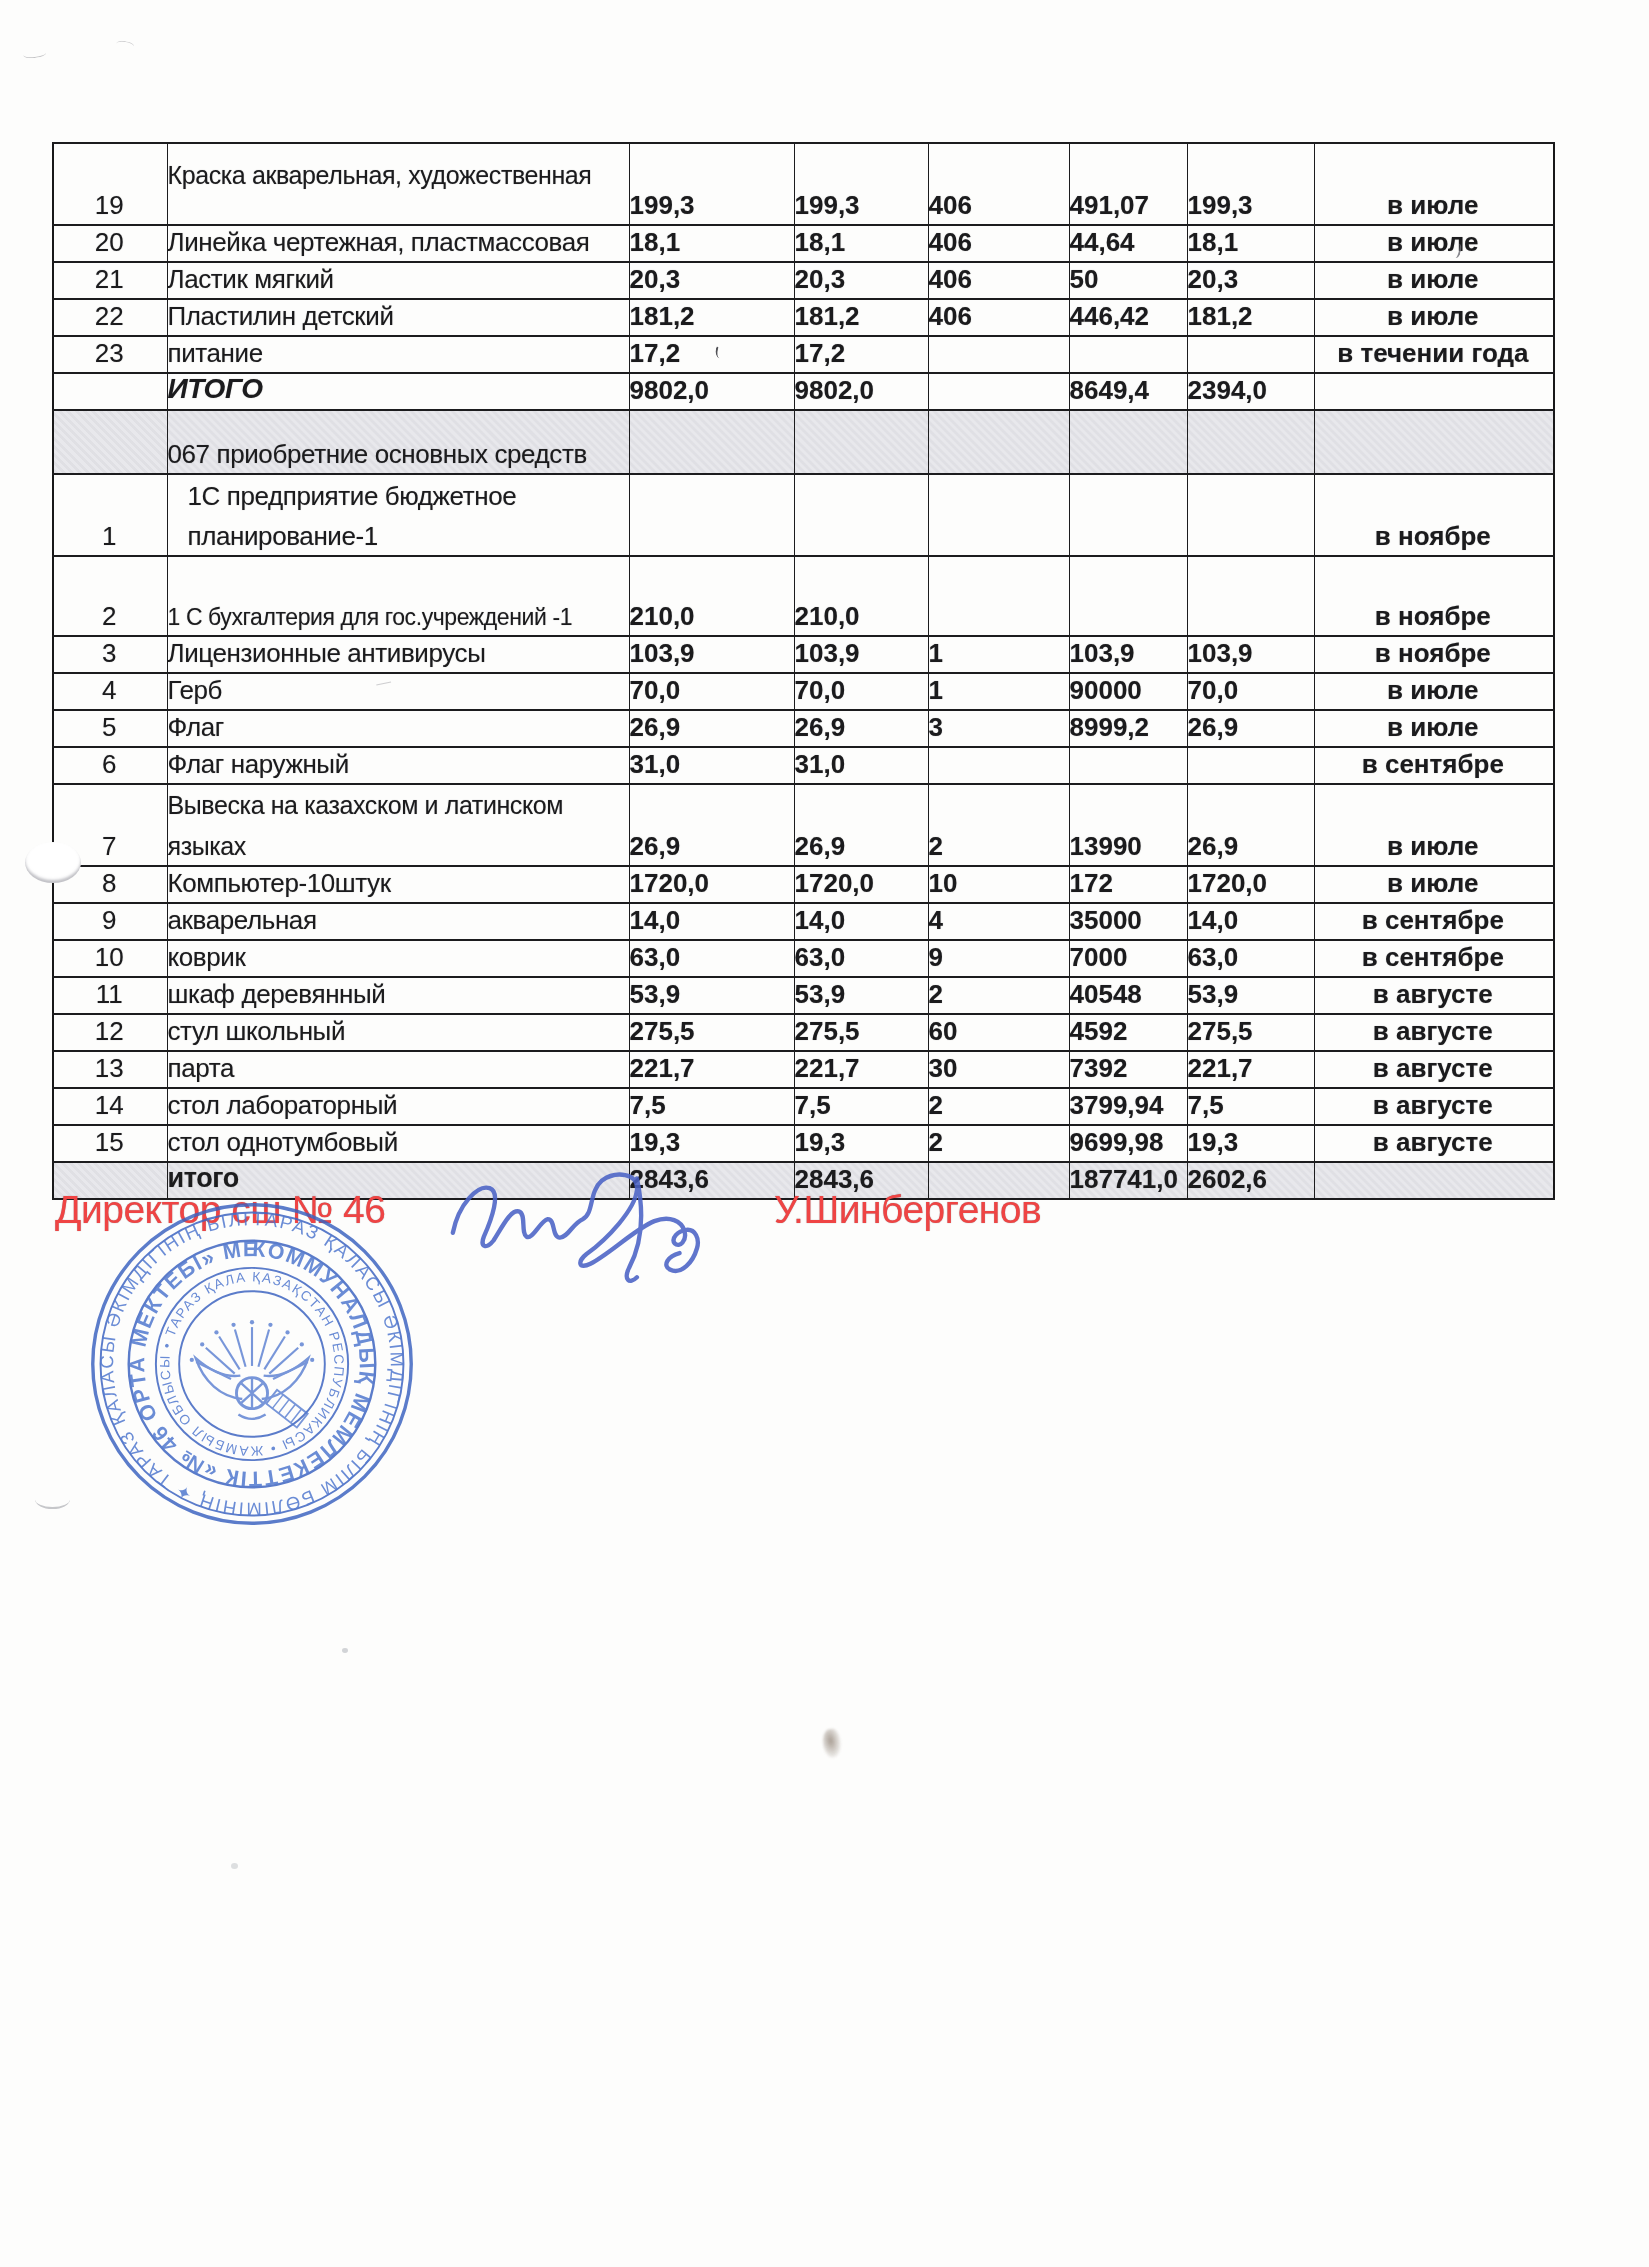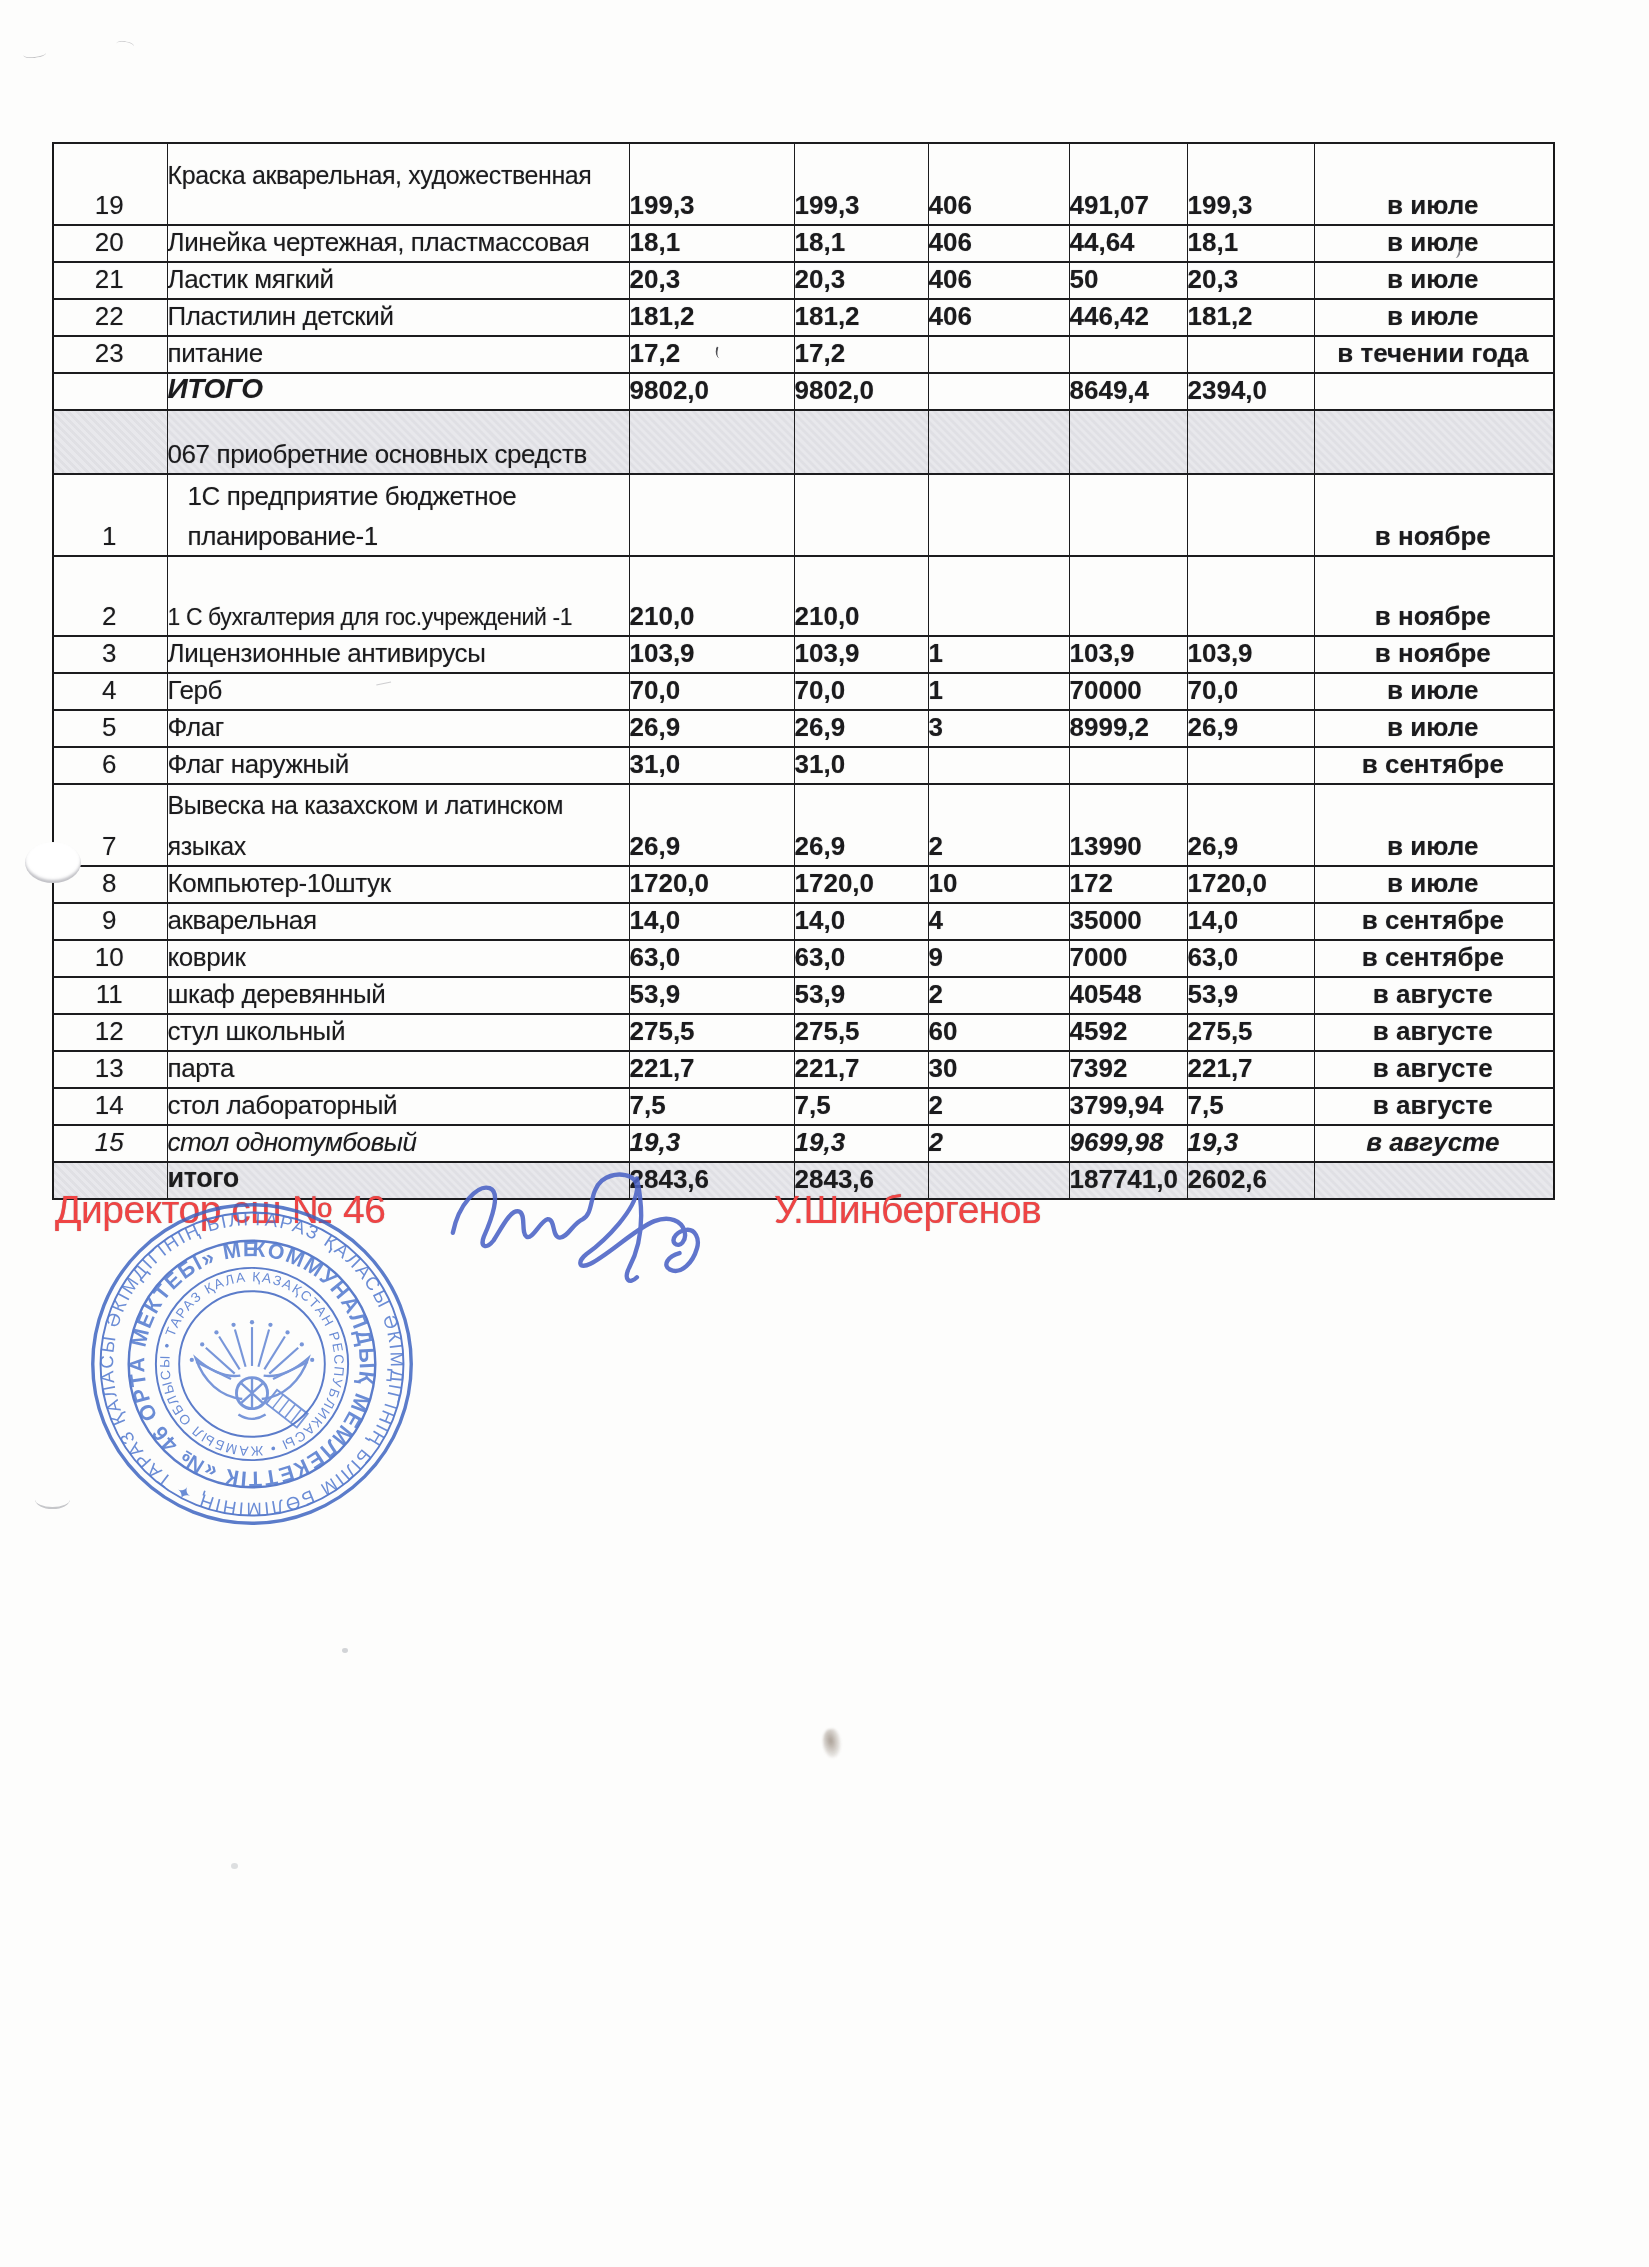--- a/index.html
+++ b/index.html
@@ -178,21 +178,21 @@
           <td class="val">103,9</td>
           <td class="val">103,9</td>
           <td class="month">в ноябре</td>
         </tr>
         <tr style="height: 37px;">
           <td class="num">4</td>
           <td class="desc"><span>Герб</span></td>
           <td class="val">70,0</td>
           <td class="val">70,0</td>
           <td class="val">1</td>
-          <td class="val">70000</td>
+          <td class="val">90000</td>
           <td class="val">70,0</td>
           <td class="month">в июле</td>
         </tr>
         <tr style="height: 37px;">
           <td class="num">5</td>
           <td class="desc"><span>Флаг</span></td>
           <td class="val">26,9</td>
           <td class="val">26,9</td>
           <td class="val">3</td>
           <td class="val">8999,2</td>
@@ -287,21 +287,21 @@
         <tr style="height: 37px;">
           <td class="num">14</td>
           <td class="desc"><span>стол лабораторный</span></td>
           <td class="val">7,5</td>
           <td class="val">7,5</td>
           <td class="val">2</td>
           <td class="val">3799,94</td>
           <td class="val">7,5</td>
           <td class="month">в августе</td>
         </tr>
-        <tr style="height: 37px; font-style: italic;">
+        <tr style="height: 37px;">
           <td class="num">15</td>
           <td class="desc"><span>стол однотумбовый</span></td>
           <td class="val">19,3</td>
           <td class="val">19,3</td>
           <td class="val">2</td>
           <td class="val">9699,98</td>
           <td class="val">19,3</td>
           <td class="month">в августе</td>
         </tr>
         <tr class="shaded lower-total" style="height: 37px;">

